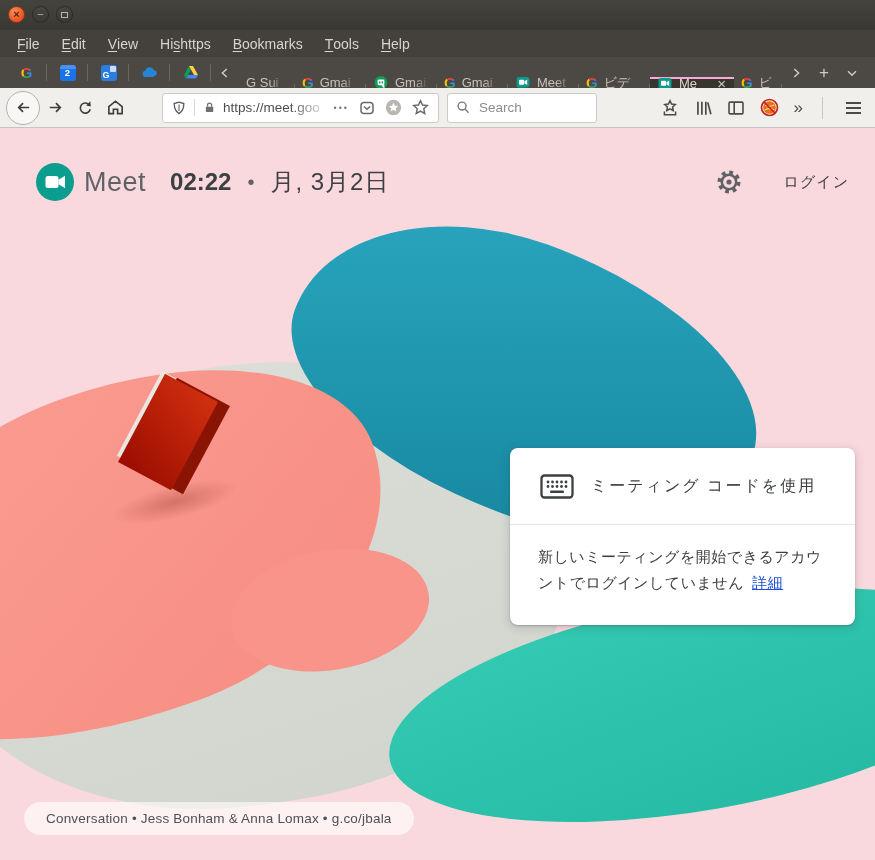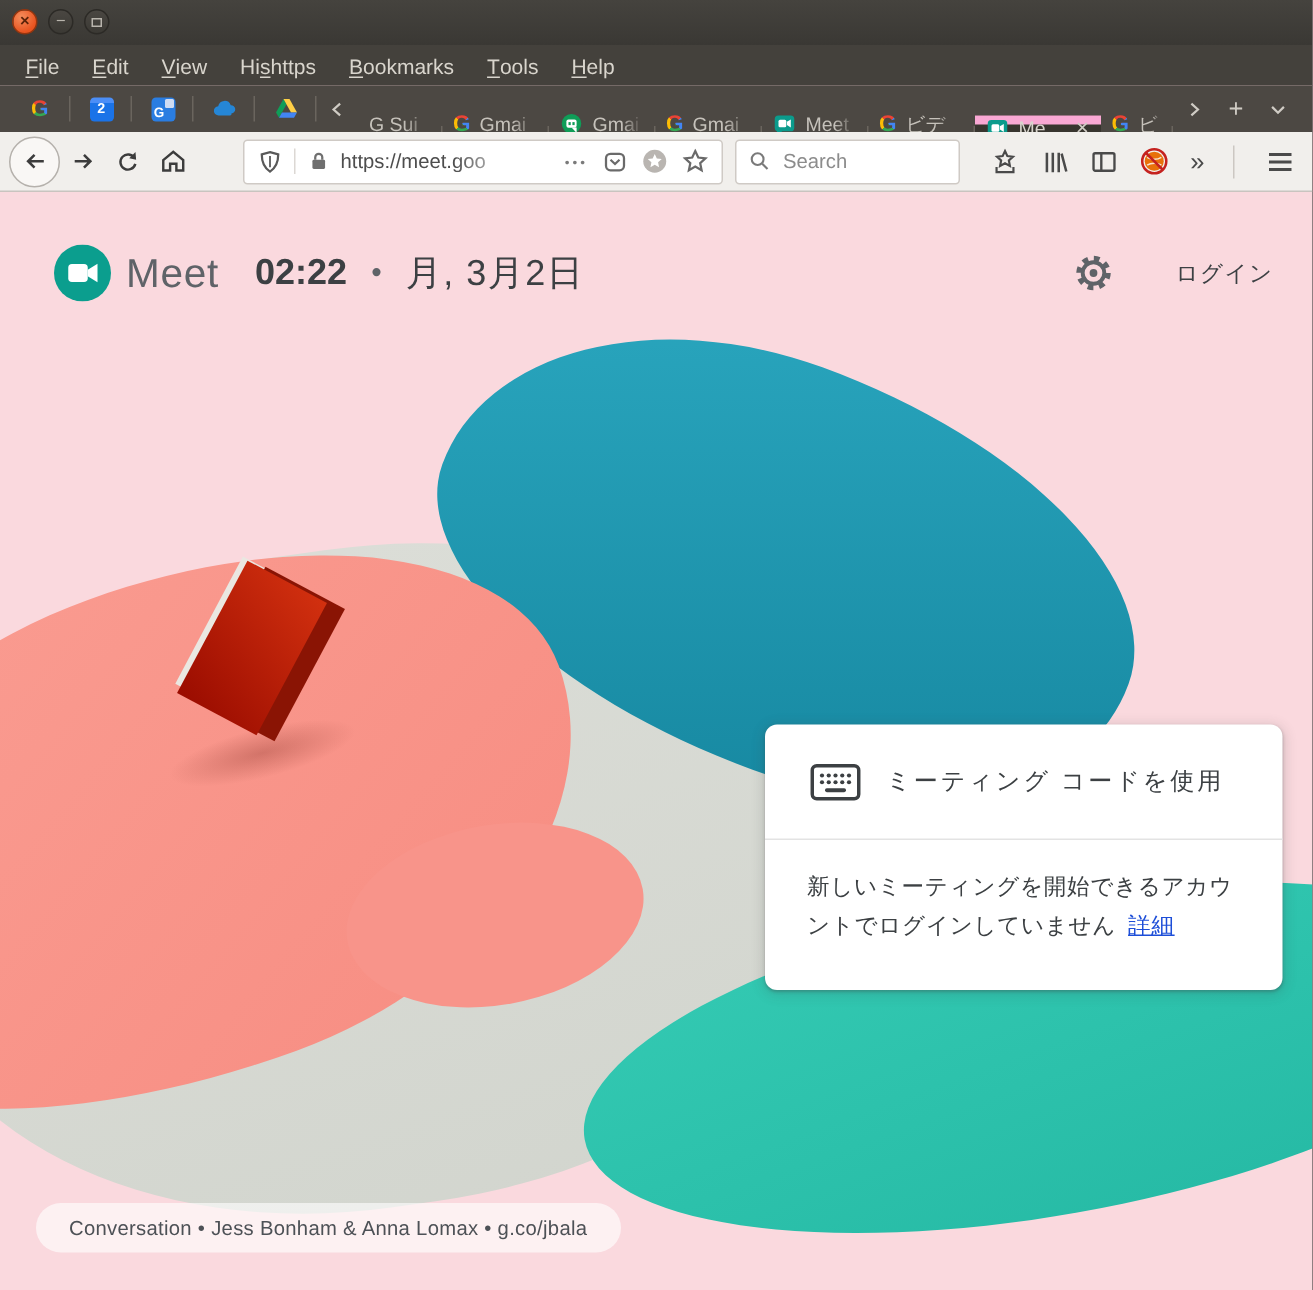--- a/index.html
+++ b/index.html
@@ -23,39 +23,39 @@
   .mitem{color:#d9d5cd;font-size:14px;padding:0 11px;height:100%;display:flex;align-items:center;cursor:default;}
   .mitem .u{text-decoration:underline;text-underline-offset:2px;}
 
   
   .tabstrip{height:31px;background:#4c4843;display:flex;align-items:stretch;padding-left:6px;overflow:hidden;}
   .ptab{width:41px;display:flex;align-items:center;justify-content:center;position:relative;}
   .ptab::after,.tab::after{content:"";position:absolute;right:0;top:7px;height:17px;width:1px;background:#6a655e;}
   .tab{position:relative;display:flex;align-items:center;gap:6px;padding:0 7px;min-width:0;margin-top:20px;}
   .tab .ttl{color:#c6c2bb;font-size:13px;white-space:nowrap;overflow:hidden;min-width:0;flex:1;
     -webkit-mask-image:linear-gradient(to right,#000 55%,transparent 95%);mask-image:linear-gradient(to right,#000 55%,transparent 95%);}
-  .tab.active{background:#38352f;border-top:6px solid #f9a8d4;}
+  .tab.active{background:#38352f;border-top:2px solid #f9a8d4;}
   .tab.active::after{display:none;}
   .tab.active .ttl{color:#d9d5ce;}
   .tclose{color:#cfcbc4;font-size:15px;line-height:1;padding:0 1px;}
   .tbtn{width:28px;display:flex;align-items:center;justify-content:center;color:#cfcbc4;font-size:17px;}
   .gfav{display:inline-block;font-weight:bold;font-size:15px;line-height:1;
     background:conic-gradient(from 45deg,#4285f4 0 90deg,#34a853 90deg 180deg,#fbbc05 180deg 270deg,#ea4335 270deg 360deg);
     -webkit-background-clip:text;background-clip:text;color:transparent;}
   .calfav{width:16px;height:16px;border-radius:3px;background:linear-gradient(#4b8ef7 0 4px,#1a73e8 4px);
     color:#fff;font-size:9.5px;font-weight:bold;display:flex;align-items:center;justify-content:center;}
   .trfav{width:16px;height:16px;border-radius:3px;background:#2a7de1;position:relative;color:#fff;
     font-size:9px;font-weight:bold;display:flex;align-items:flex-end;padding:1px 0 1px 2px;}
   .trfav i{position:absolute;right:1px;top:1px;width:6px;height:6px;background:#cfdcf3;border-radius:1px;}
 
   
   .navbar{height:40px;background:#f1efec;border-bottom:1px solid #c9c4bf;display:flex;align-items:center;padding:0 10px 0 6px;}
   .nbtn{width:30px;height:30px;display:flex;align-items:center;justify-content:center;}
   .backbtn{width:34px;height:34px;border:1px solid #b5b1ac;border-radius:50%;background:#f9f7f5;}
-  .urlbar{width:320px;height:30px;margin-left:32px;background:#fff;border:1px solid #cfcac5;border-radius:3px;
+  .urlbar{width:277px;height:30px;margin-left:32px;background:#fff;border:1px solid #cfcac5;border-radius:3px;
     display:flex;align-items:center;padding:0 9px;}
   .udiv{width:1px;height:17px;background:#dcd8d4;margin:0 8px;}
   .urltext{font-size:13.5px;color:#4d4d4d;margin-left:7px;width:126px;white-space:nowrap;overflow:hidden;
     -webkit-mask-image:linear-gradient(to right,#000 60%,transparent 97%);mask-image:linear-gradient(to right,#000 60%,transparent 97%);}
   .udots{margin-left:auto;color:#7a7a7a;font-size:9px;letter-spacing:2px;}
   .uicons{display:flex;align-items:center;gap:10px;margin-left:10px;}
   .searchbar{width:150px;height:30px;margin-left:8px;background:#fff;border:1px solid #cfcac5;border-radius:3px;
     display:flex;align-items:center;padding:0 8px;gap:6px;}
   .searchbar input{border:none;outline:none;width:100px;font-size:13.5px;color:#555;background:transparent;
     font-family:"Liberation Sans",sans-serif;}
@@ -90,21 +90,21 @@
 
   .meet-header{position:absolute;top:30px;left:36px;right:26px;height:48px;display:flex;align-items:center;z-index:10;}
   .brand{font-size:27px;color:#5f6368;margin-left:10px;letter-spacing:.5px;}
   .clock{font-size:24px;color:#3c4043;font-weight:600;margin-left:24px;}
   .hsep{font-size:20px;color:#5f6368;margin:0 16px;}
   .hdate{font-size:24px;color:#3c4043;font-weight:500;letter-spacing:1px;}
   .gearwrap{margin-left:auto;position:relative;width:26px;height:26px;}
   .login{font-size:15px;color:#3c4043;letter-spacing:1px;margin-left:42px;}
 
   .card{position:absolute;left:510px;top:320px;width:345px;height:177px;background:#fff;border-radius:8px;z-index:20;
-    box-shadow:0 1px 2px rgba(60,64,67,.3),0 2px 8px 2px rgba(60,64,67,.15);margin-top:35px;}
+    box-shadow:0 1px 2px rgba(60,64,67,.3),0 2px 8px 2px rgba(60,64,67,.15);}
   .card-top{height:77px;display:flex;align-items:center;padding:0 22px 0 30px;border-bottom:1px solid #e3e3e3;}
   .card-title{flex:1;text-align:center;font-size:16px;color:#3c4043;letter-spacing:2px;}
   .card-body{padding:19px 26px 0 28px;font-size:15px;line-height:26px;color:#3c4043;letter-spacing:.5px;}
   .card-link{text-decoration:underline;margin-left:8px;color:#1d4ed8;}
 
   .caption{position:absolute;left:24px;top:674px;height:33px;padding:0 22px;border-radius:17px;z-index:15;
     background:rgba(255,255,255,.62);display:flex;align-items:center;font-size:13.5px;color:#4d5156;letter-spacing:.2px;}
 </style>
 </head>
 <body>

